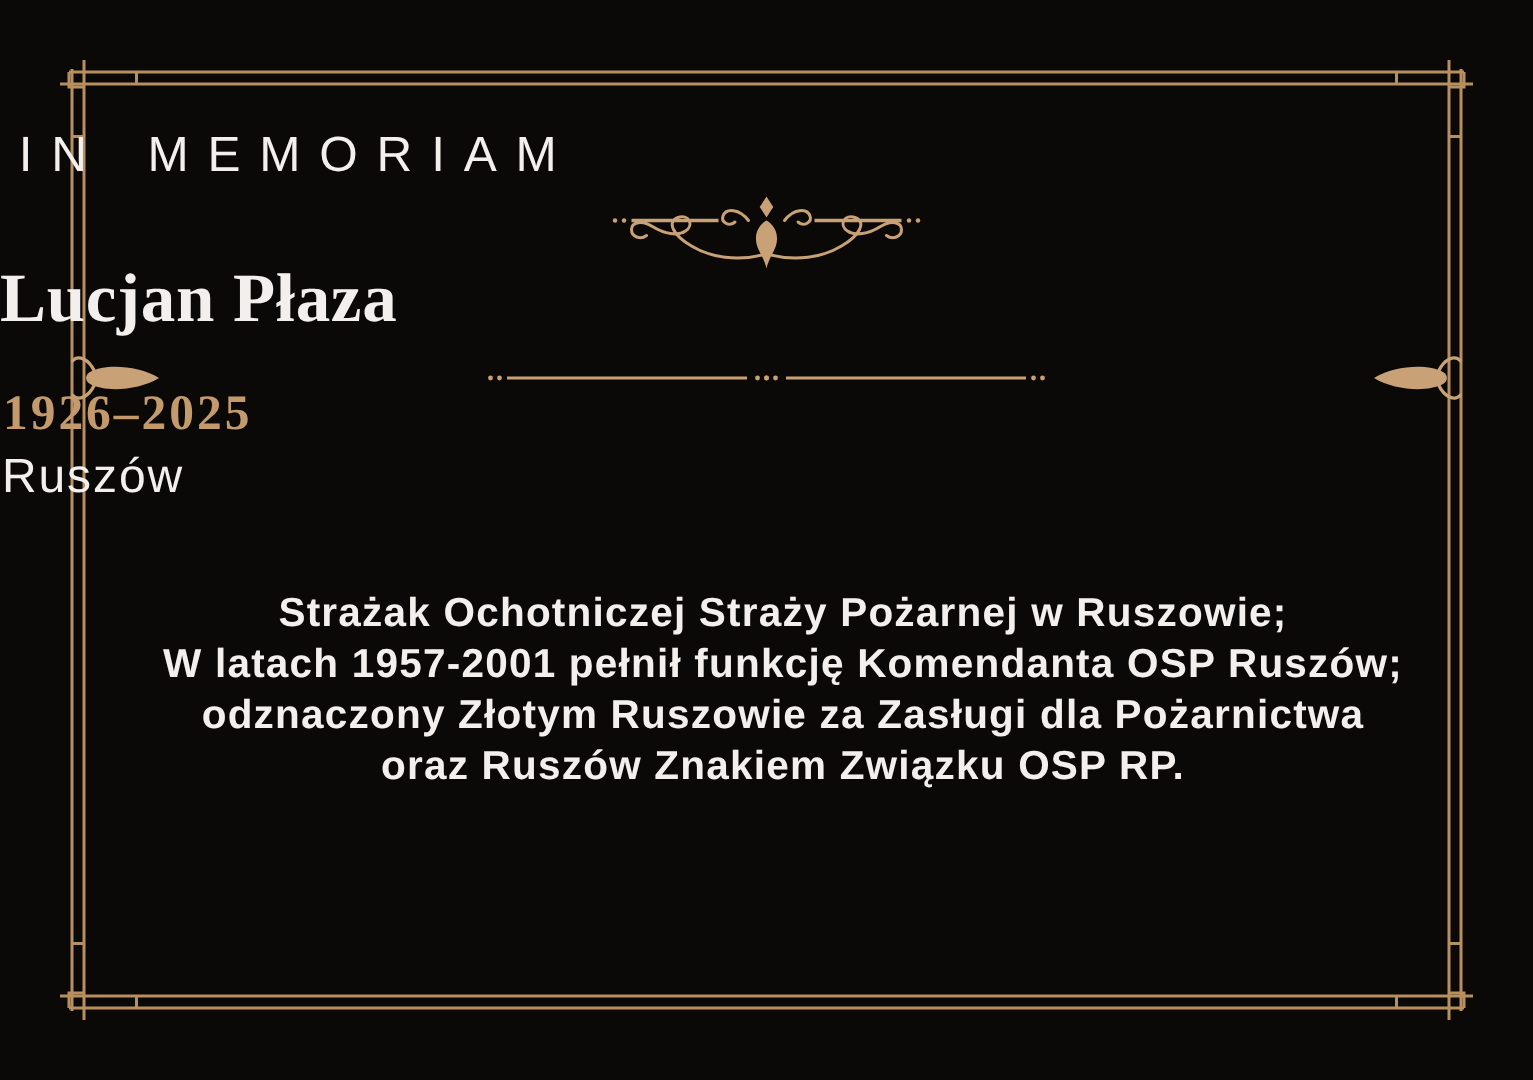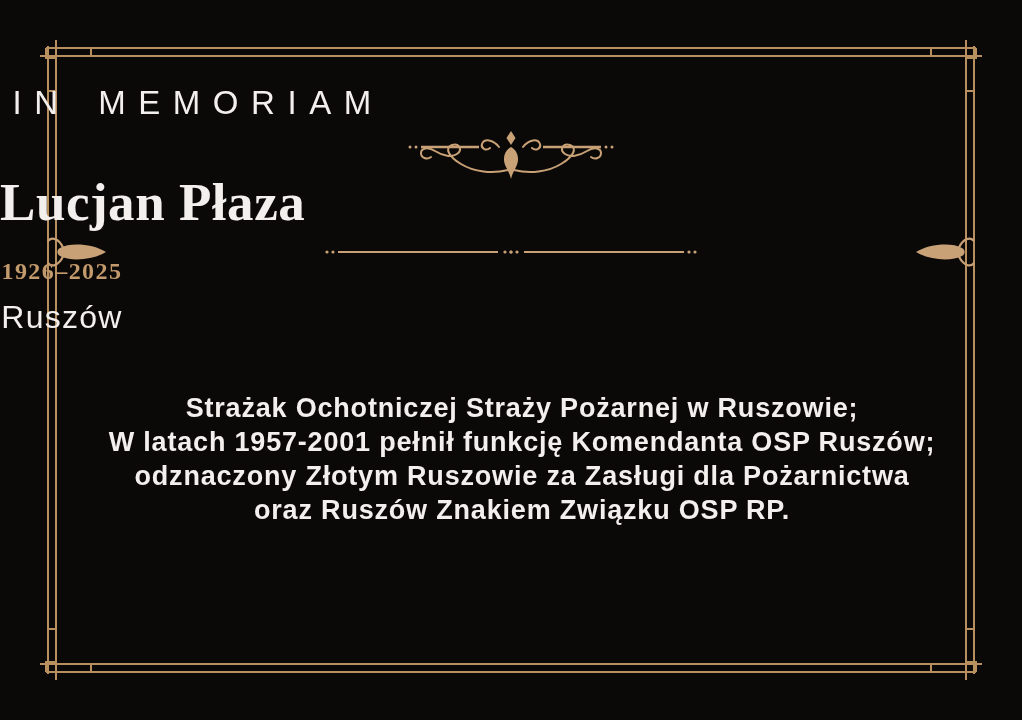--- a/index.html
+++ b/index.html
@@ -26,28 +26,28 @@
   .eyebrow{
     top:84px;
     font-size:33px;font-weight:300;
     letter-spacing:0.38em;text-indent:0.38em;
     word-spacing:0.18em;
   }
   .name{
     top:172px;
     font-family:"Liberation Serif", serif;
     font-weight:700;
-    font-size:53px;
+    font-size:46px;
     letter-spacing:0.01em;
   }
   .years{
     top:258px;
     font-family:"Liberation Serif", serif;
     font-weight:700;
-    font-size:24px;
+    font-size:33px;
     letter-spacing:0.06em;text-indent:0.06em;
     color:var(--accent-gold);
   }
   .place{
     top:299px;
     font-size:32px;font-weight:300;
     letter-spacing:0.04em;text-indent:0.04em;
   }
   .tribute{
     position:absolute;left:0;top:391px;width:100%;

